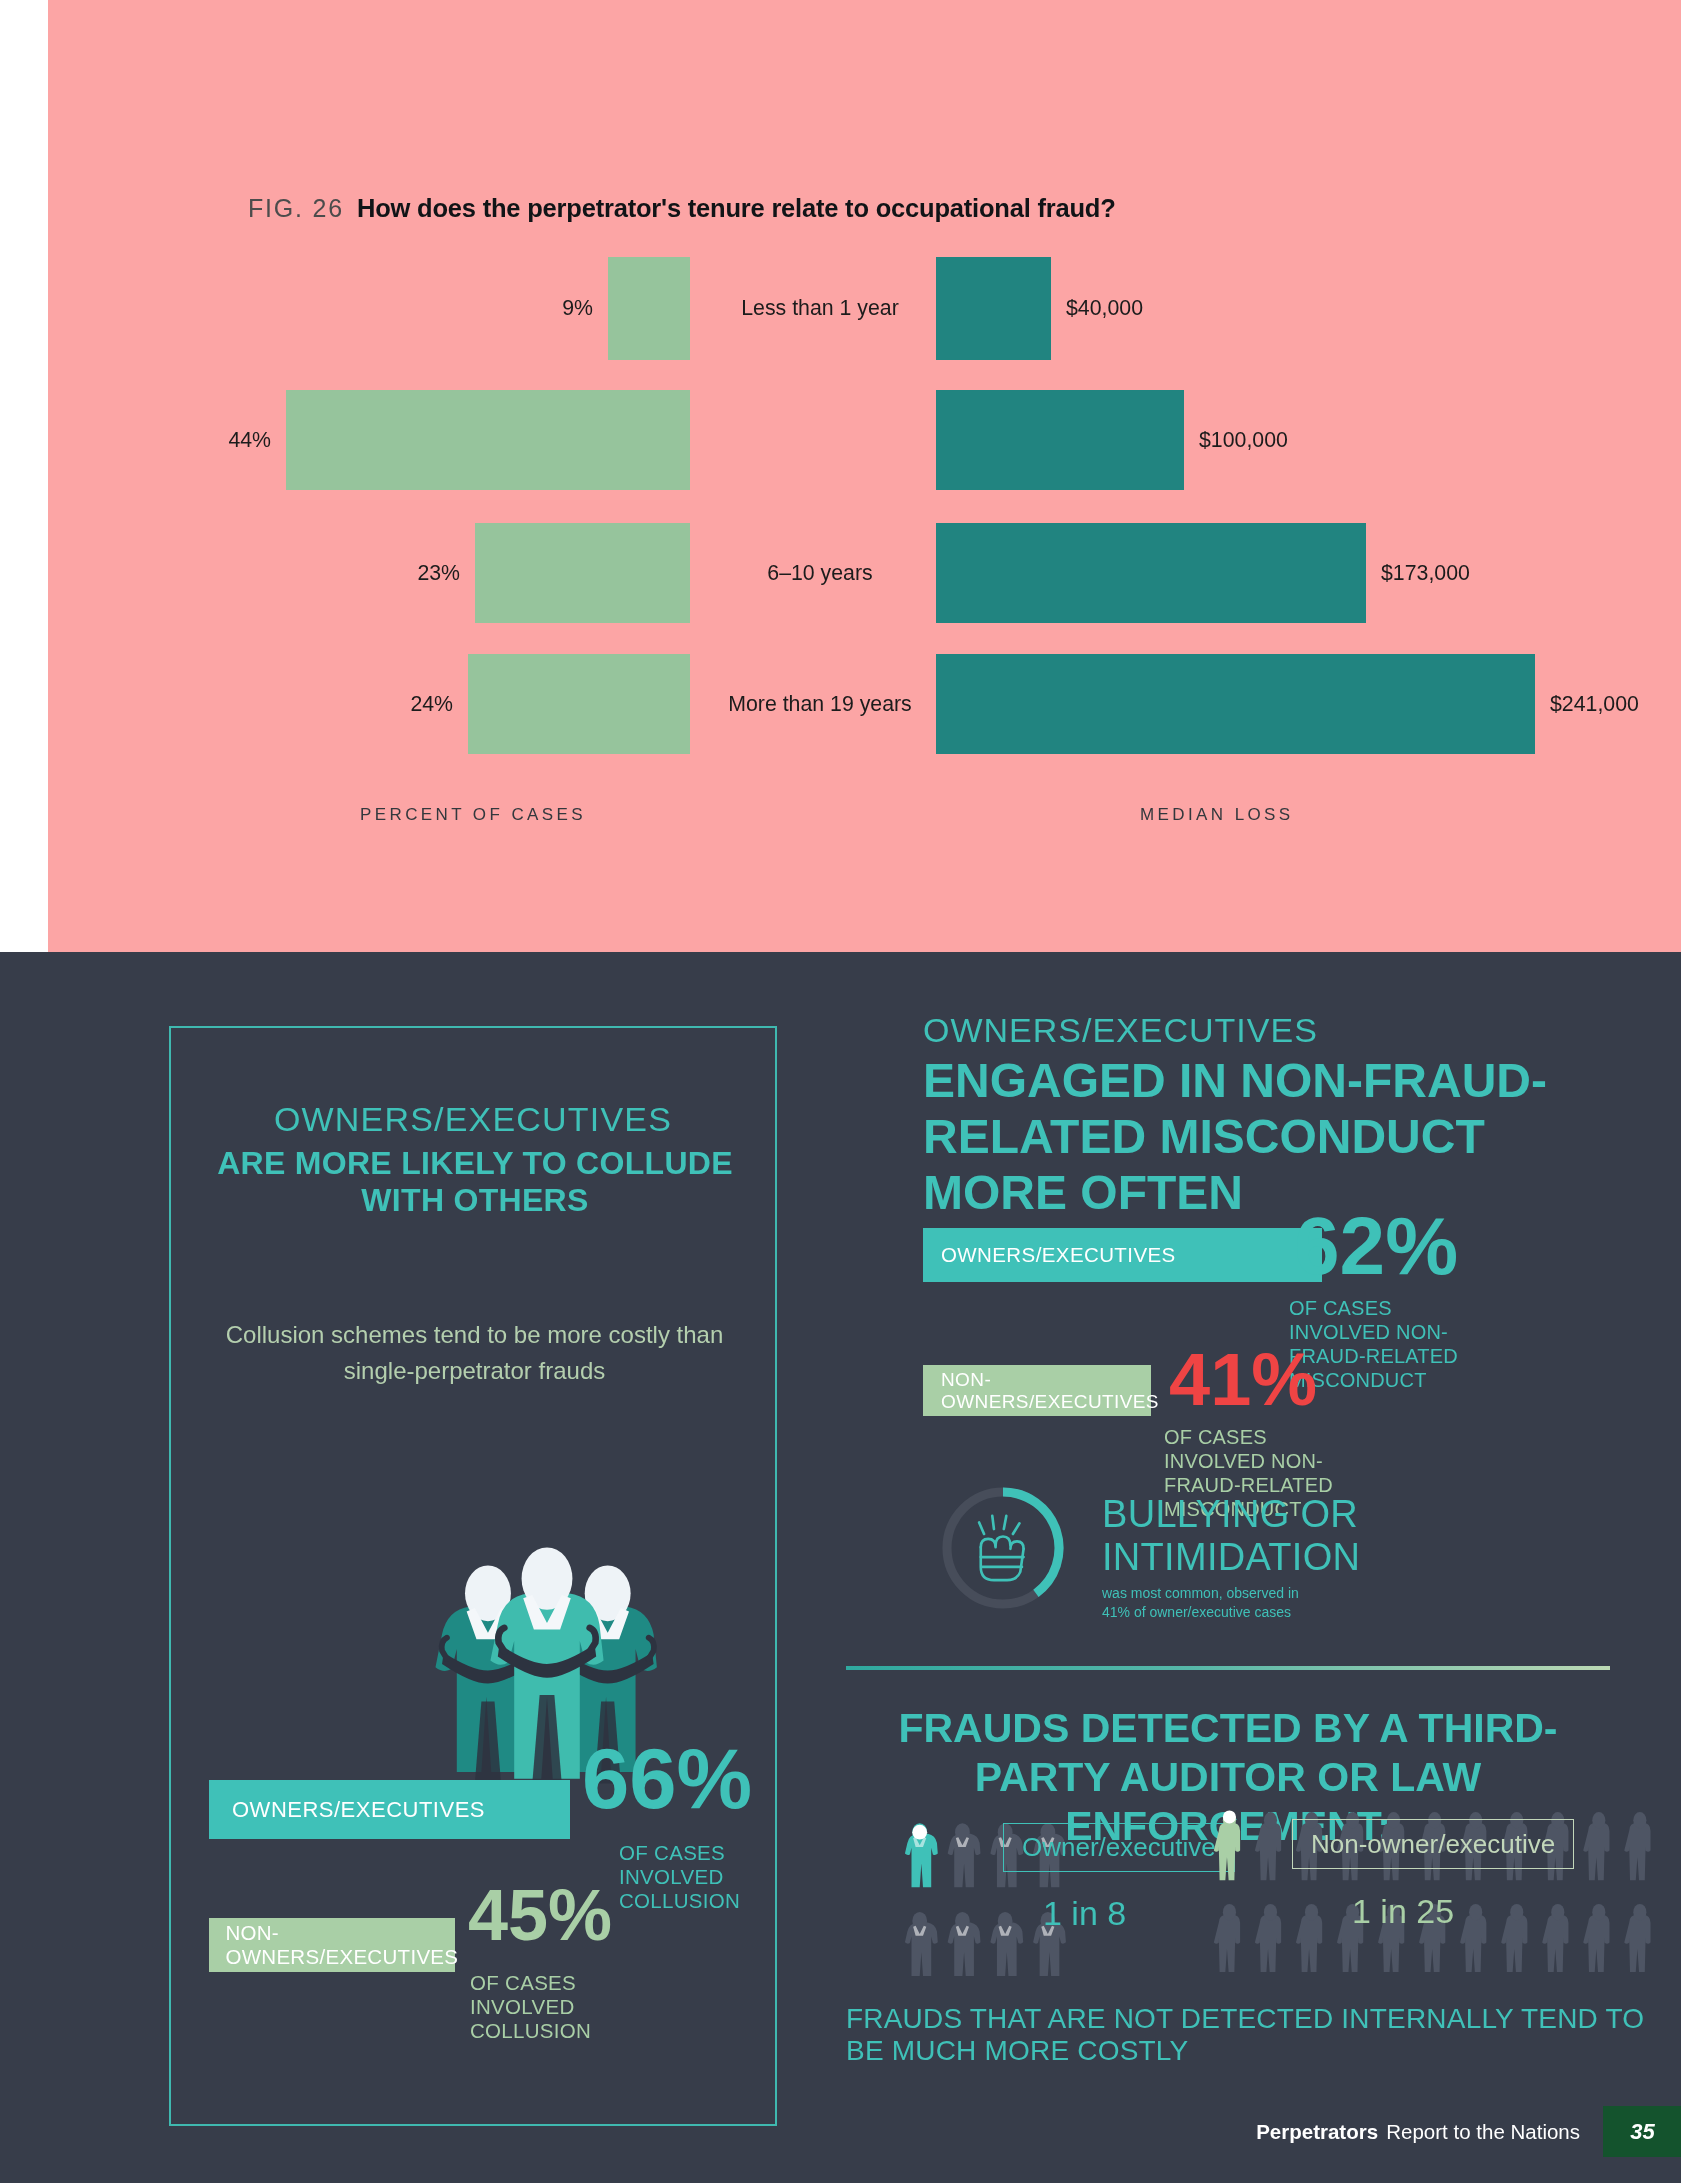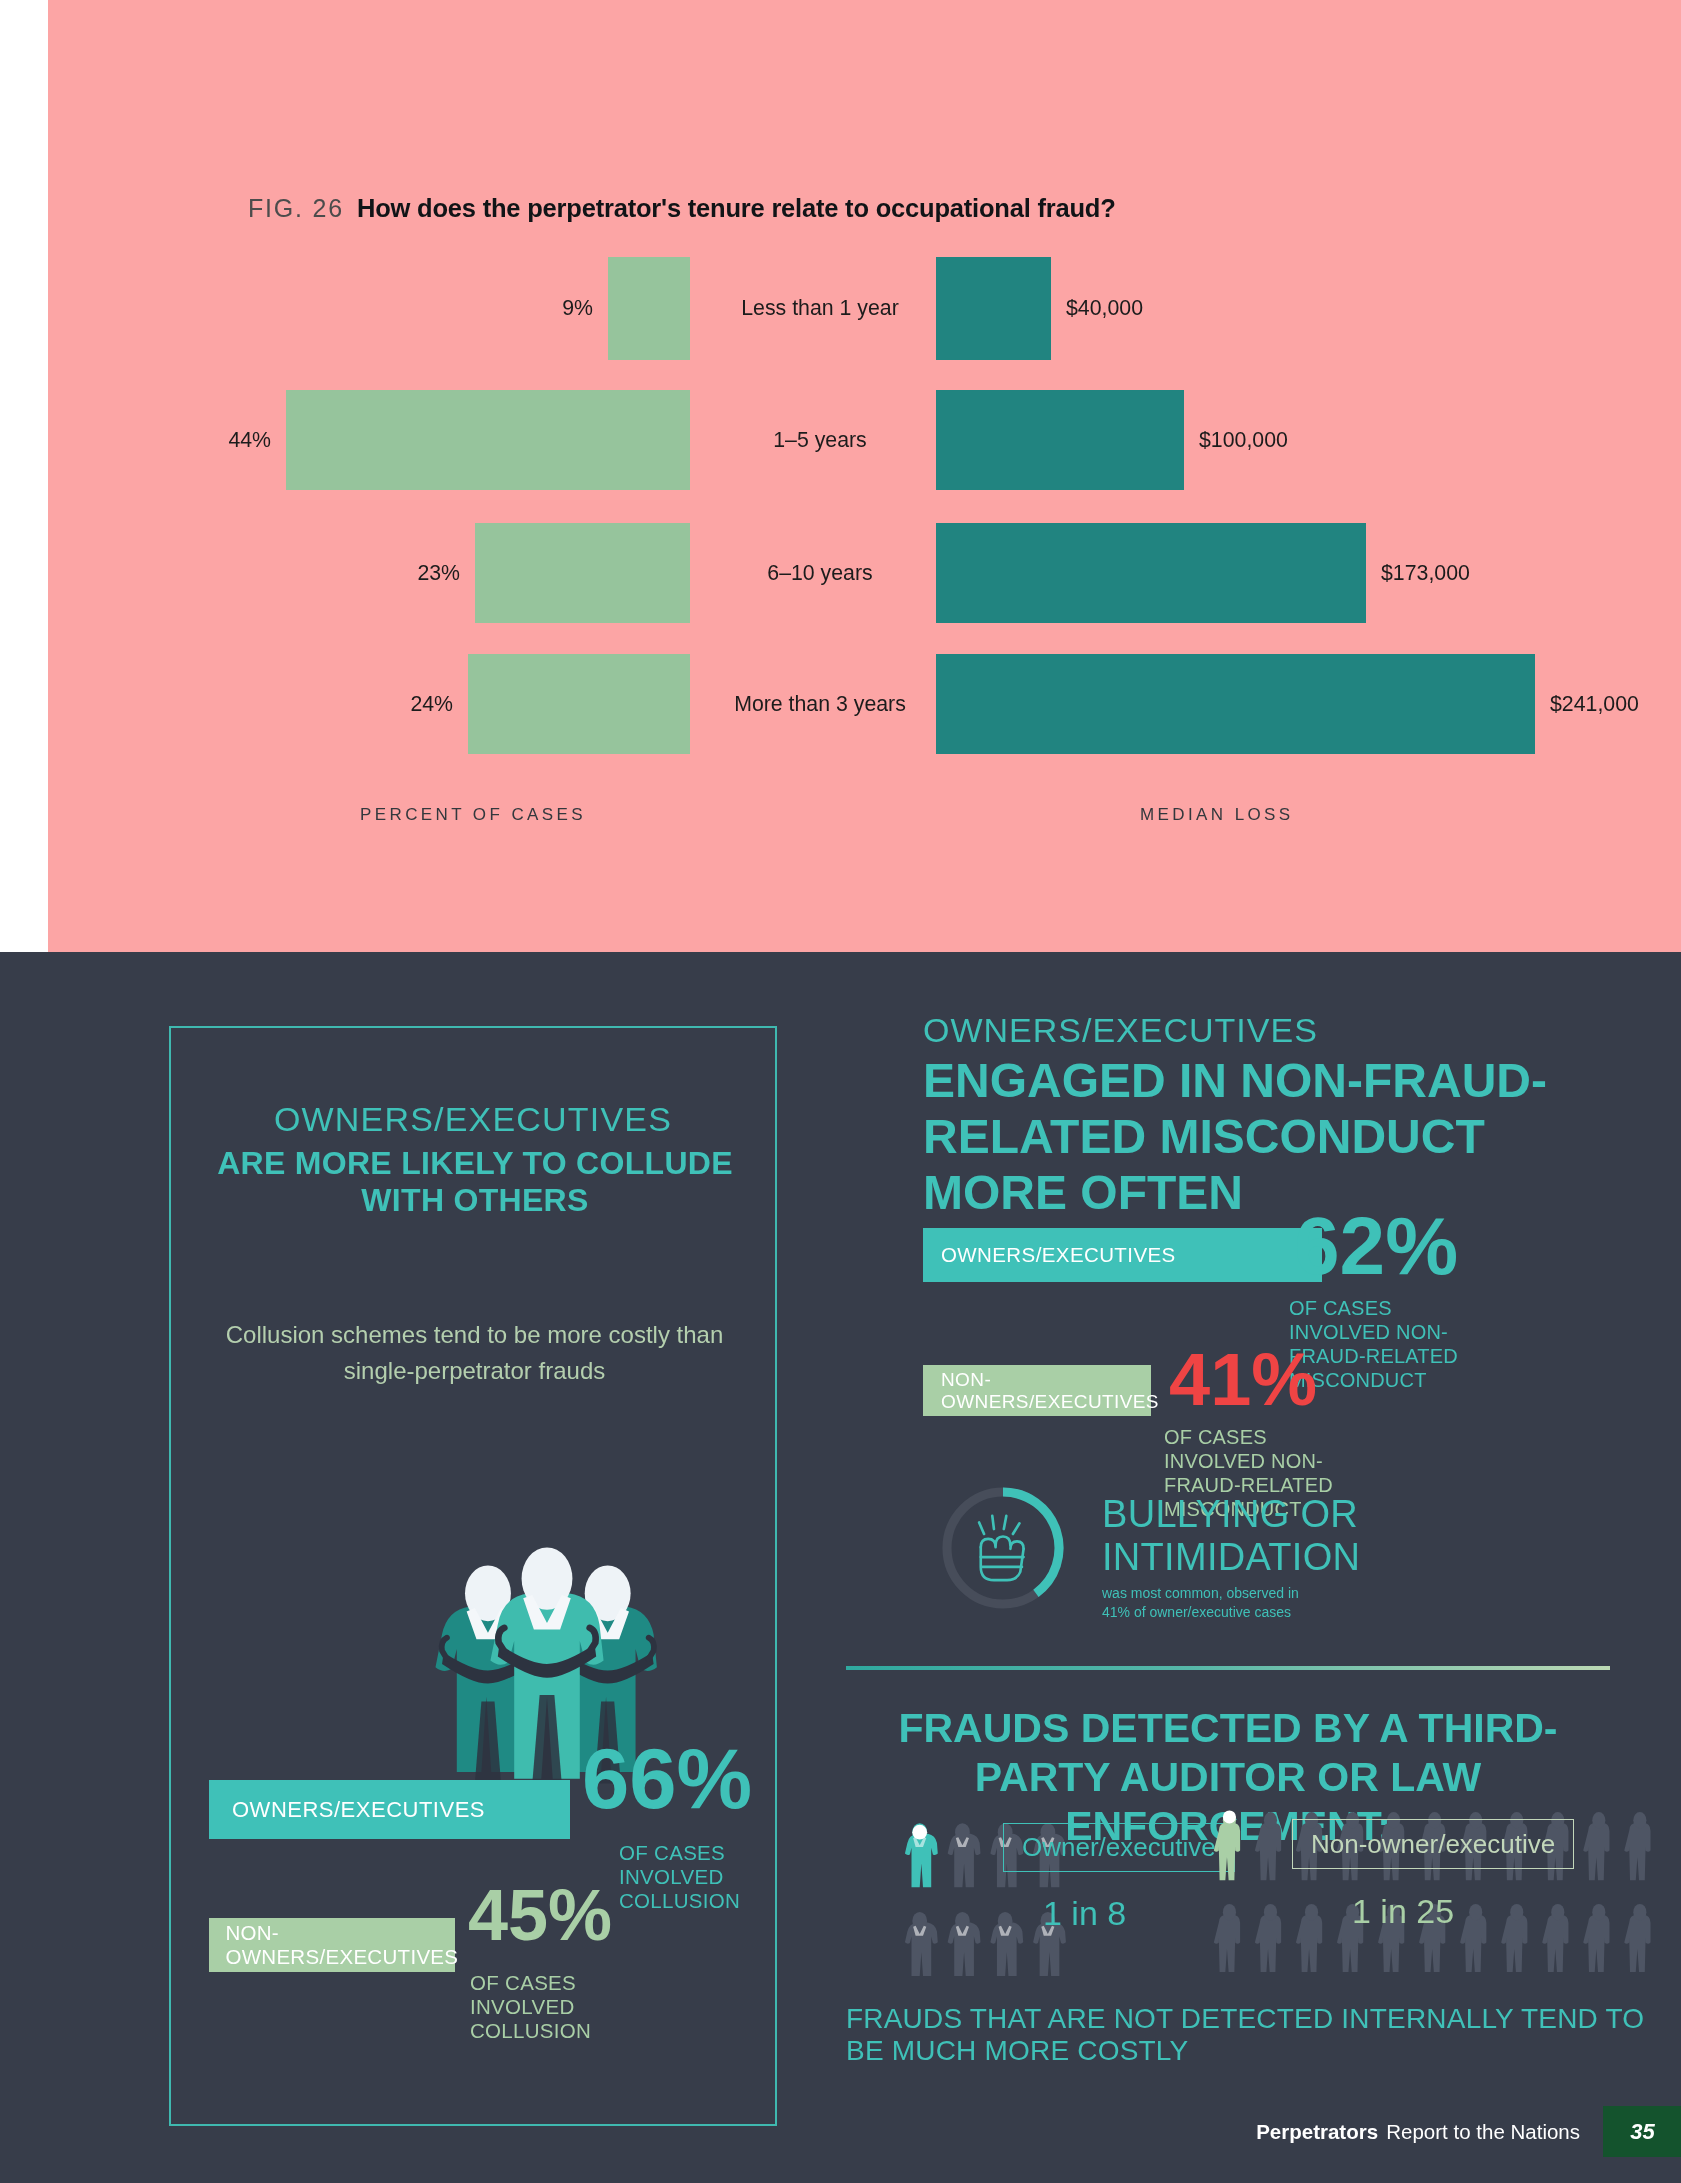--- a/index.html
+++ b/index.html
@@ -230,21 +230,20 @@
     </div>
   </div>
 
   <div class="chart-row" style="top:390px;height:100px;">
     <div class="half left-half">
       <div class="lh-inner">
         <div class="val-left">44%</div>
         <div class="bar-green" style="width:404px;"></div>
       </div>
     </div>
-    <div class="cat-label">1–5 years</div>
     <div class="half right-half">
       <div class="rh-inner">
         <div class="bar-teal" style="width:248px;"></div>
         <div class="val-right">$100,000</div>
       </div>
     </div>
   </div>
 
   <div class="chart-row" style="top:523px;height:100px;">
     <div class="half left-half">
@@ -262,21 +261,21 @@
     </div>
   </div>
 
   <div class="chart-row" style="top:654px;height:100px;">
     <div class="half left-half">
       <div class="lh-inner">
         <div class="val-left">24%</div>
         <div class="bar-green" style="width:222px;"></div>
       </div>
     </div>
-    <div class="cat-label" style="white-space:pre-line;"><span>More than 3 years</span></div>
+    <div class="cat-label" style="white-space:pre-line;"><span>More than 19 years</span></div>
     <div class="half right-half">
       <div class="rh-inner">
         <div class="bar-teal" style="width:599px;"></div>
         <div class="val-right">$241,000</div>
       </div>
     </div>
   </div>
 
   <div class="axis-caption" style="left:312px; top:805px;">PERCENT OF CASES</div>
   <div class="axis-caption" style="left:1092px; top:805px;">MEDIAN LOSS</div>

